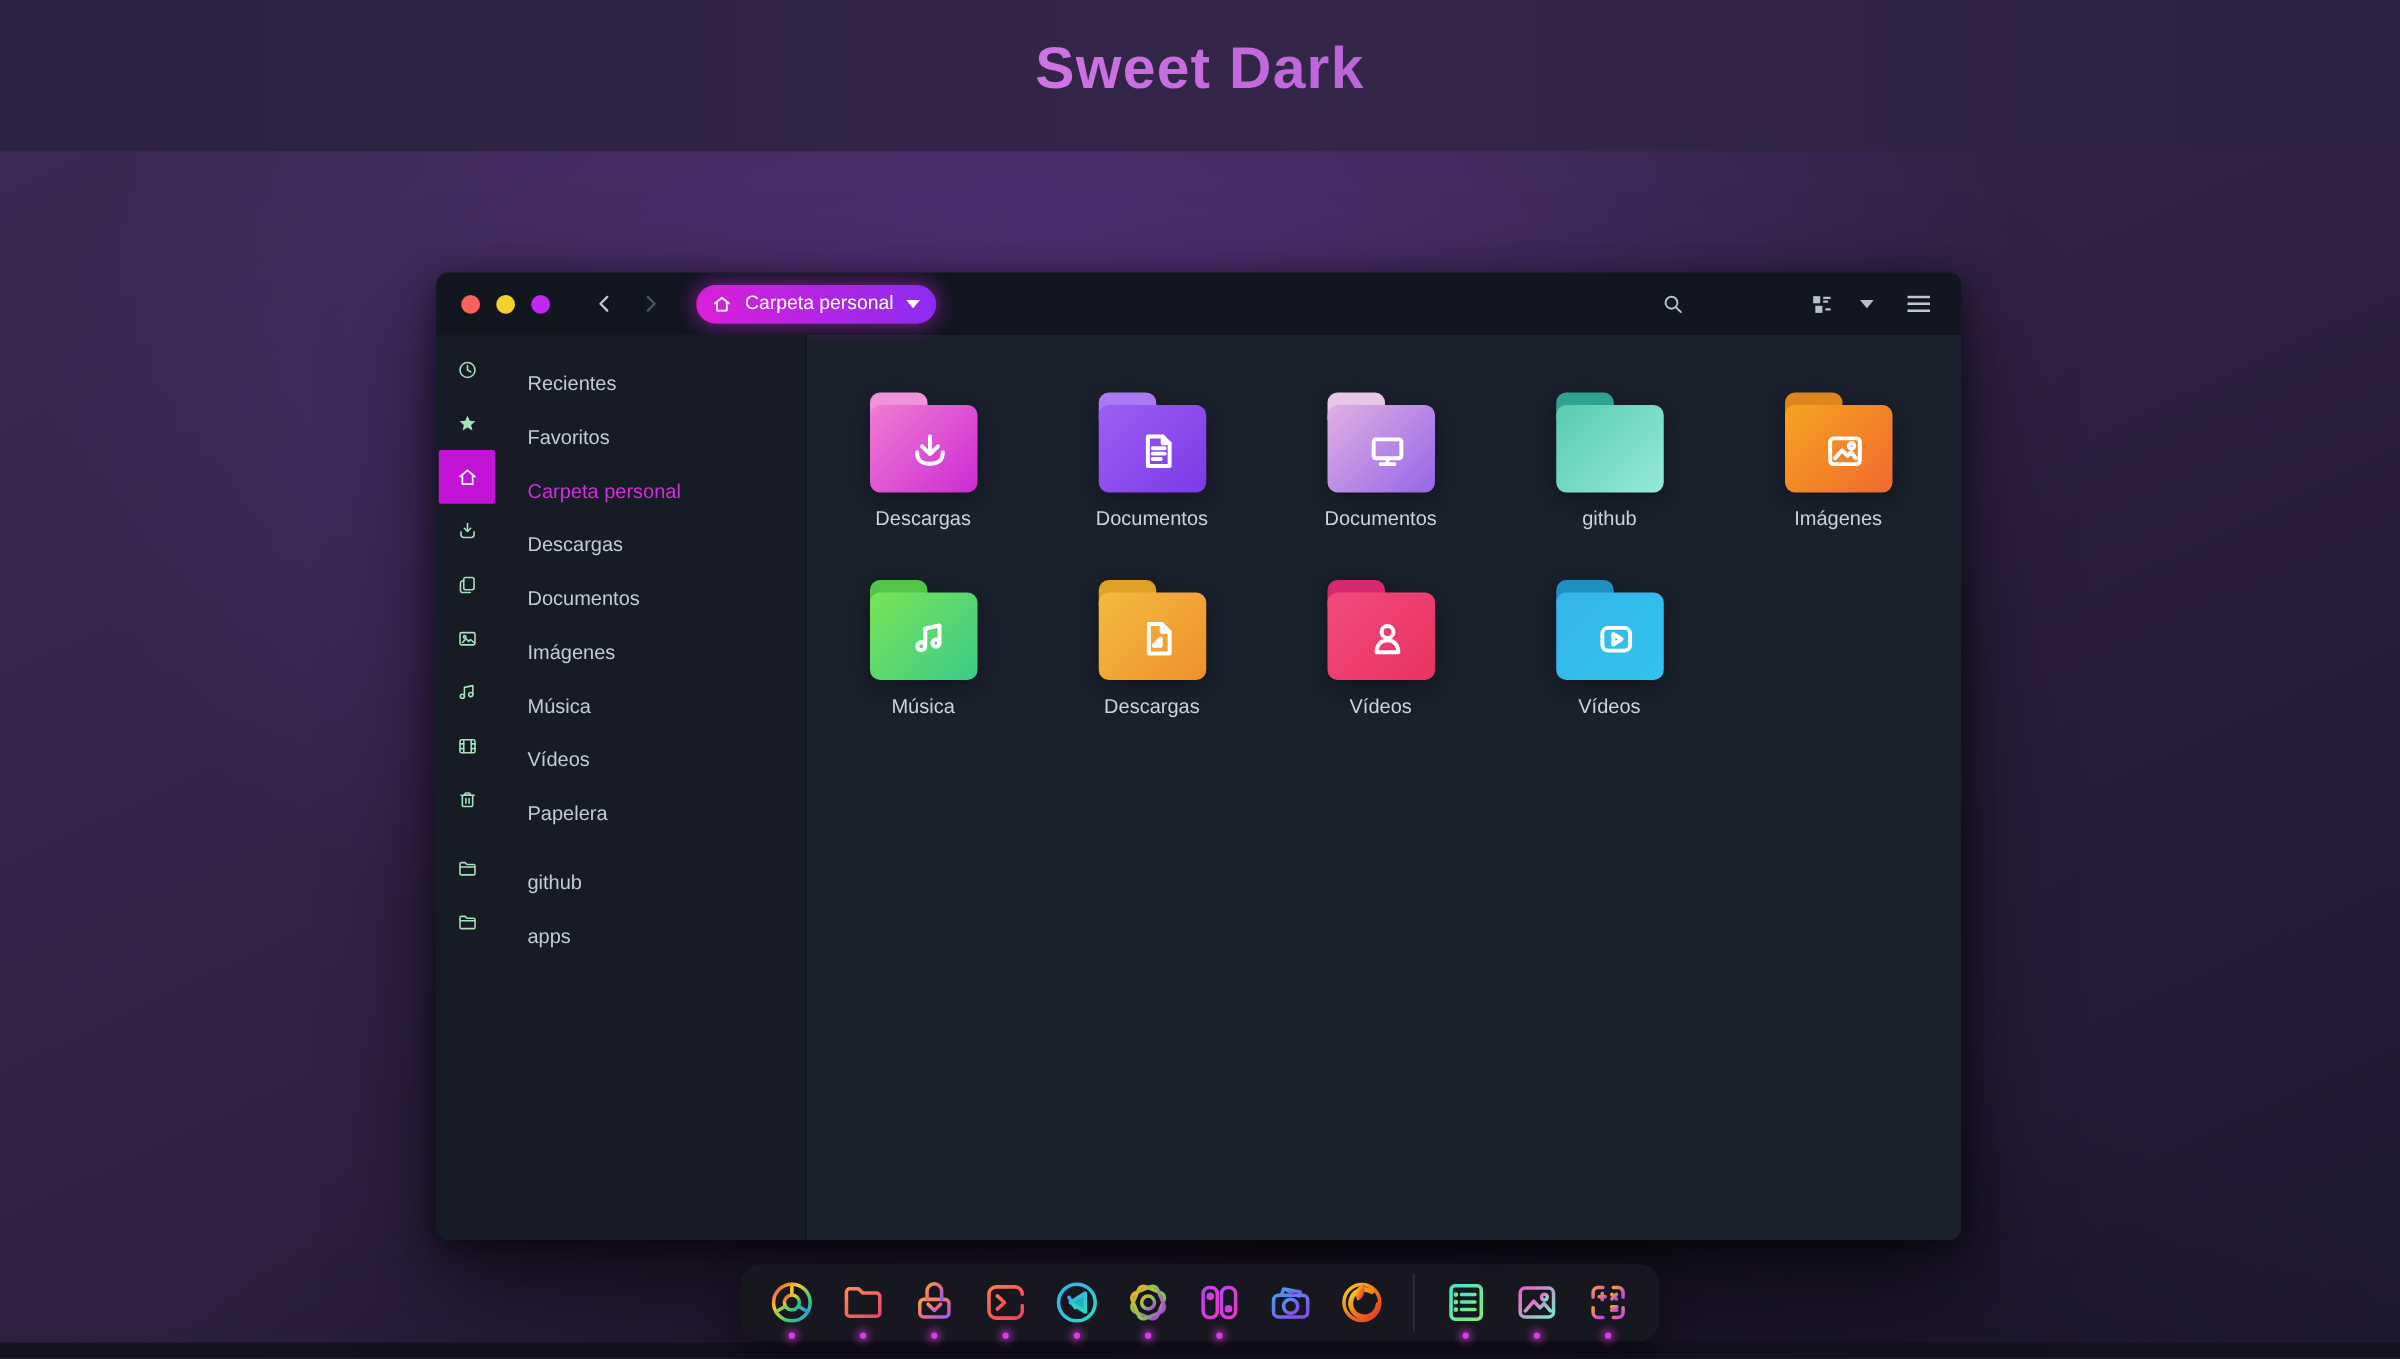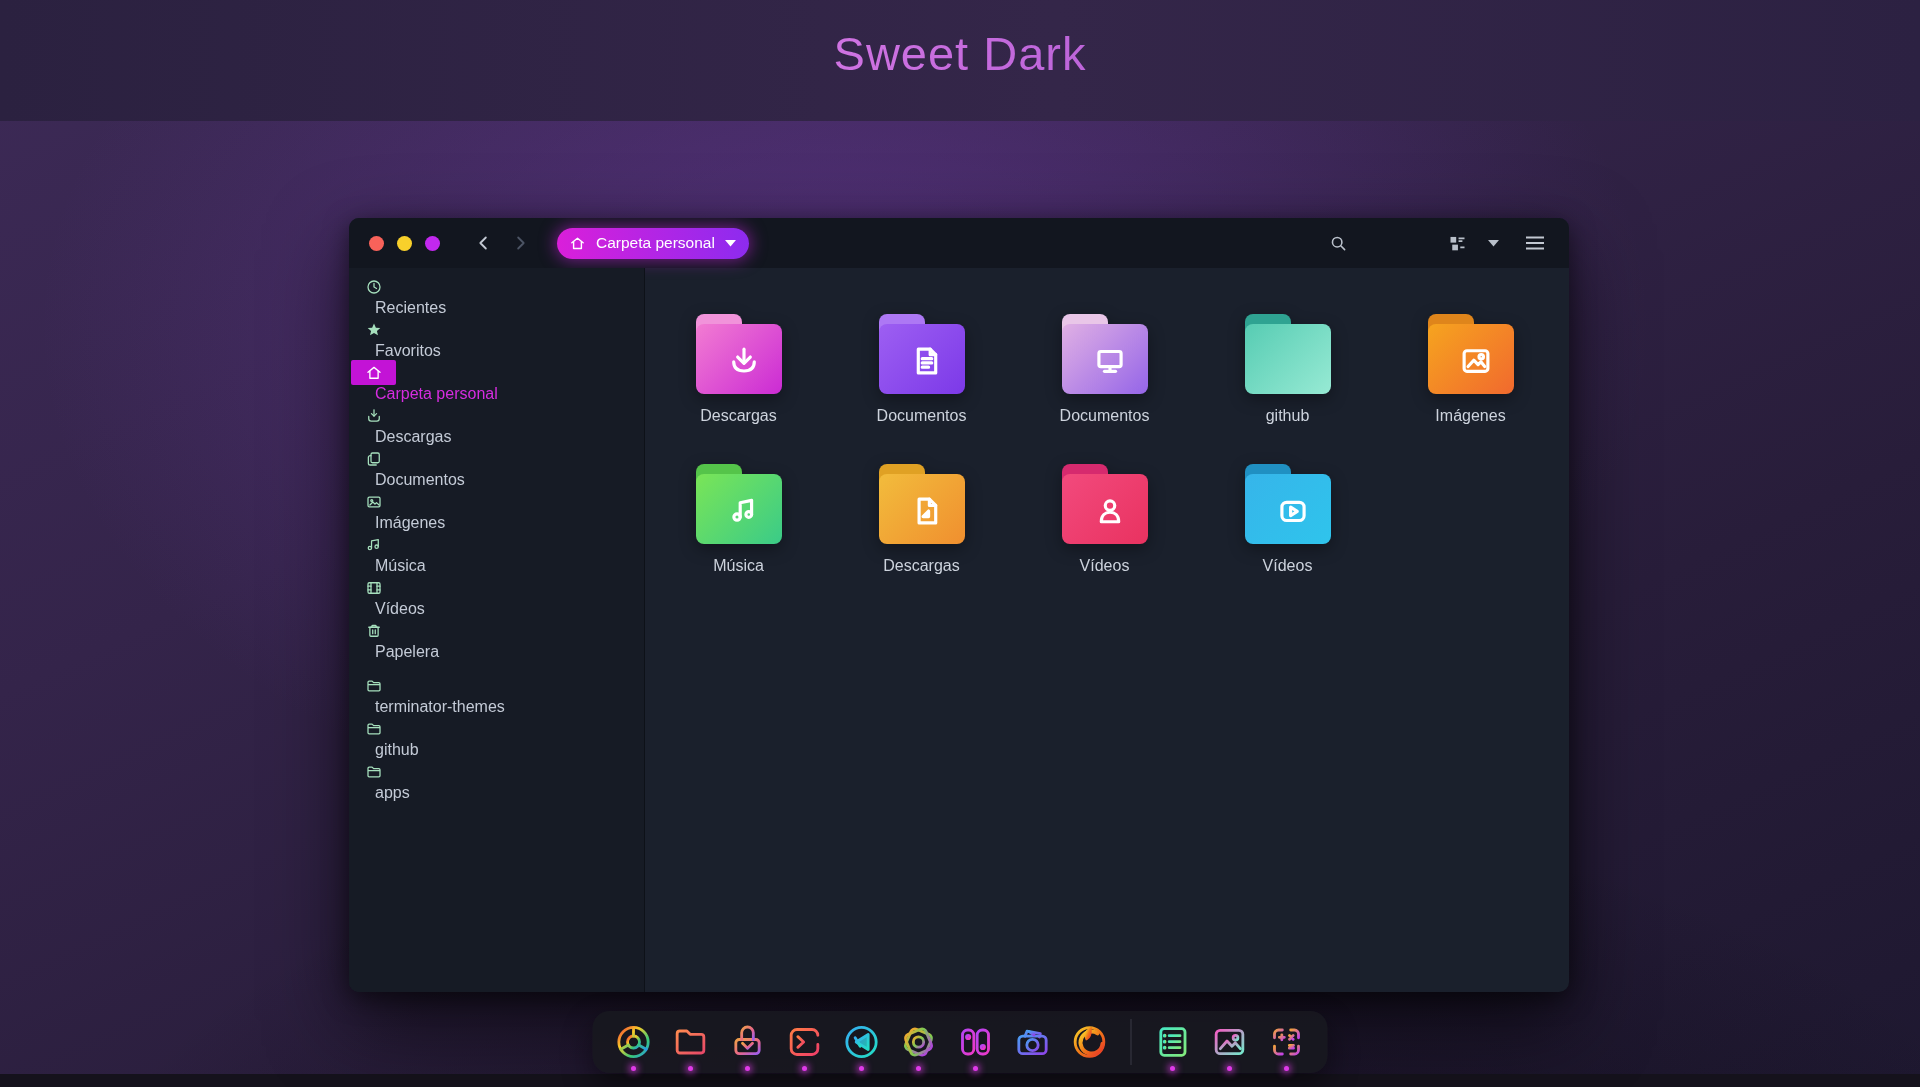--- a/index.html
+++ b/index.html
@@ -11,21 +11,21 @@
     background:
       radial-gradient(1300px 850px at 44% 30%, rgba(128,66,192,.40), rgba(128,66,192,0) 62%),
       radial-gradient(1400px 600px at 55% 112%, rgba(8,6,12,.55), rgba(8,6,12,0) 70%),
       linear-gradient(155deg, #3d2a57 0%, #34244a 35%, #281d3a 68%, #1e1830 100%);
   }
   .top-band { position:absolute; top:0; left:0; right:0; height:121px;
     background:linear-gradient(90deg,#2b2140,#342649 55%,#2c2142); }
   .bottom-strip { position:absolute; bottom:0; left:0; right:0; height:13px; background:#15121c; }
   .theme-title {
     position:absolute; top:26px; left:0; width:100%; text-align:center;
-    font-size:47px; font-weight:400; letter-spacing:1px;
+    font-size:47px; font-weight:700; letter-spacing:1px;
     background:linear-gradient(90deg,#f18df1 20%,#9c4bcb 80%);
     -webkit-background-clip:text; background-clip:text; color:transparent;
   }
 
   
   .window {
     position:absolute; left:349px; top:186px; width:1220px; height:774px;
     border-radius:10px; overflow:hidden; background:#1a202c;
     box-shadow:0 30px 80px rgba(0,0,0,.6), 0 6px 24px rgba(0,0,0,.5);
     display:flex; flex-direction:column;margin-top:32px;
@@ -42,21 +42,21 @@
   .tb-right { margin-left:auto; display:flex; align-items:center; }
   .tb-btn { display:flex; align-items:center; justify-content:center; }
   .tb-search { margin-right:98px; }
   .tb-caret { margin-left:20px; }
   .tb-menu { margin-left:26px; }
 
   .winbody { flex:1; display:flex; min-height:0; }
 
   
   .sidebar { width:296px; flex:0 0 auto; background:#161b25; border-right:1px solid #0d1118; padding-top:6px; }
-  .srow { height:43px; display:flex; align-items:flex-start; cursor:pointer;flex-direction:column; }
+  .srow { height:43px; display:flex; align-items:flex-end; cursor:pointer; }
   .icell { width:45px; height:43px; margin-left:2px; display:flex; align-items:center; justify-content:center; border-radius:2px; }
   .slbl { margin-left:26px; font-size:16px; color:#c4cbd7; }
   .srow.selected .slbl { color:#d62ce0; }
   .sgap1 { height:12px; }
   .sgap2 { height:10px; }
 
   
   .content { flex:1; padding:40px 0 0 2px; display:grid; grid-template-columns:repeat(5,183px); grid-auto-rows:150px; align-content:start; }
   .tile { display:flex; flex-direction:column; align-items:center; padding-top:6px; cursor:pointer; }
   .folder { width:86px; height:80px; position:relative; filter:drop-shadow(0 5px 8px rgba(0,0,0,.35)); }
@@ -239,29 +239,20 @@
               <path d="M9.2 7 V5.6 a1.1 1.1 0 0 1 1.1 -1.1 h3.4 a1.1 1.1 0 0 1 1.1 1.1 V7"></path>
               <rect x="6.5" y="7" width="11" height="12" rx="1.3"></rect>
               <path d="M10.3 10.5 v5 M13.7 10.5 v5"></path>
             </svg>
           </span>
         <span class="slbl">Papelera</span>
       </div>
 
       <div class="sgap1"></div>
 
-      <div class="srow">
-        <span class="icell">
-            <svg width="18" height="18" viewBox="0 0 24 24" fill="none" stroke="#a6e0bd" stroke-width="1.7" stroke-linejoin="round">
-              <path d="M4 7 a1.5 1.5 0 0 1 1.5 -1.5 h4 l2 2 h7 a1.5 1.5 0 0 1 1.5 1.5 v8 a1.5 1.5 0 0 1 -1.5 1.5 h-13 A1.5 1.5 0 0 1 4 17 z"></path>
-              <path d="M4 10.2 h16"></path>
-            </svg>
-          </span>
-        <span class="slbl">terminator-themes</span>
-      </div>
 
       <div class="srow">
         <span class="icell">
             <svg width="18" height="18" viewBox="0 0 24 24" fill="none" stroke="#a6e0bd" stroke-width="1.7" stroke-linejoin="round">
               <path d="M4 7 a1.5 1.5 0 0 1 1.5 -1.5 h4 l2 2 h7 a1.5 1.5 0 0 1 1.5 1.5 v8 a1.5 1.5 0 0 1 -1.5 1.5 h-13 A1.5 1.5 0 0 1 4 17 z"></path>
               <path d="M4 10.2 h16"></path>
             </svg>
           </span>
         <span class="slbl">github</span>
       </div>

